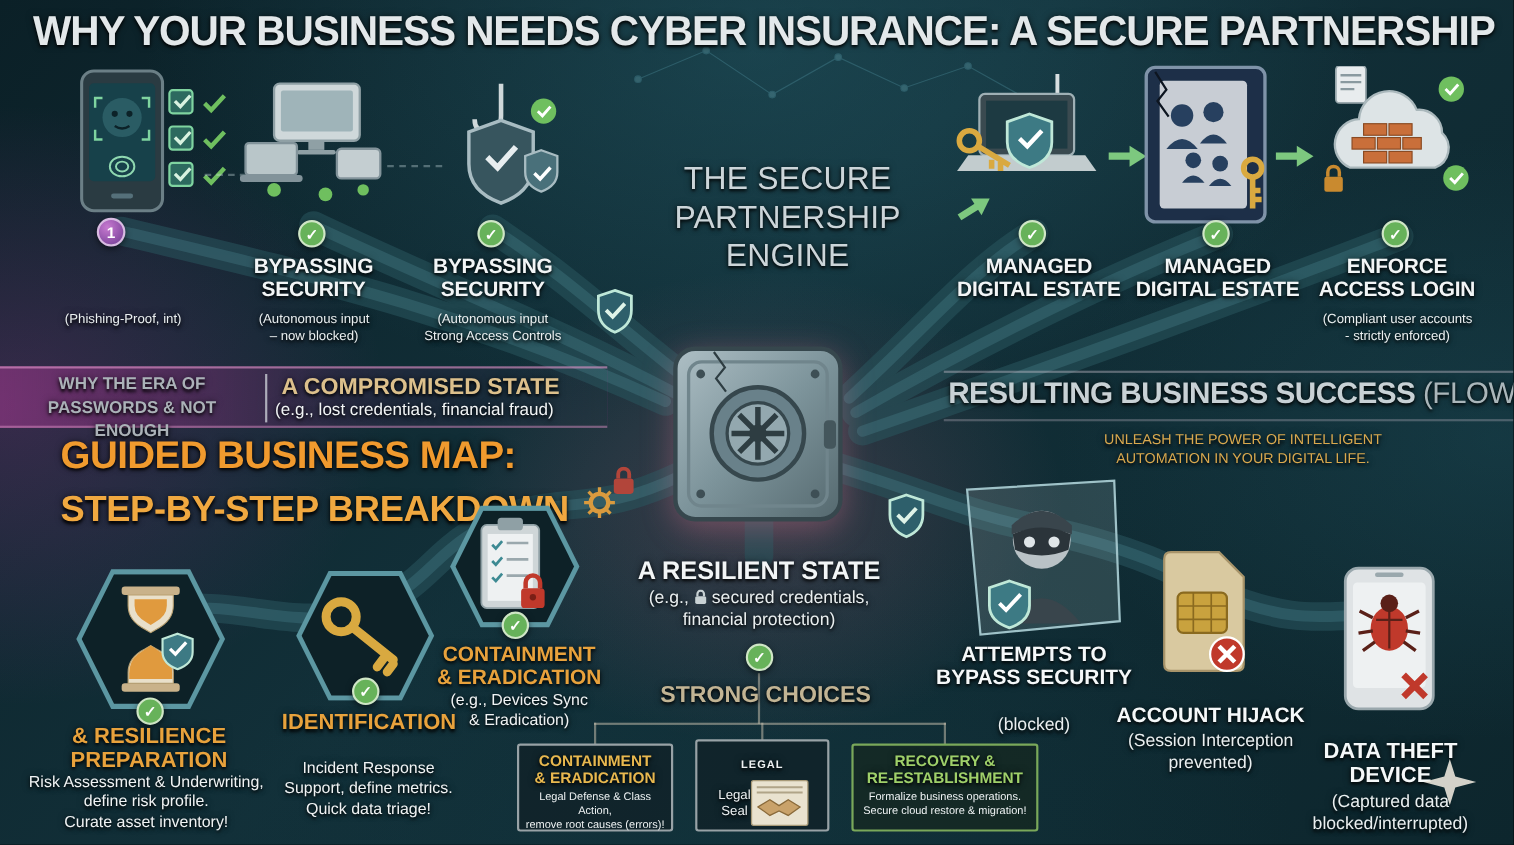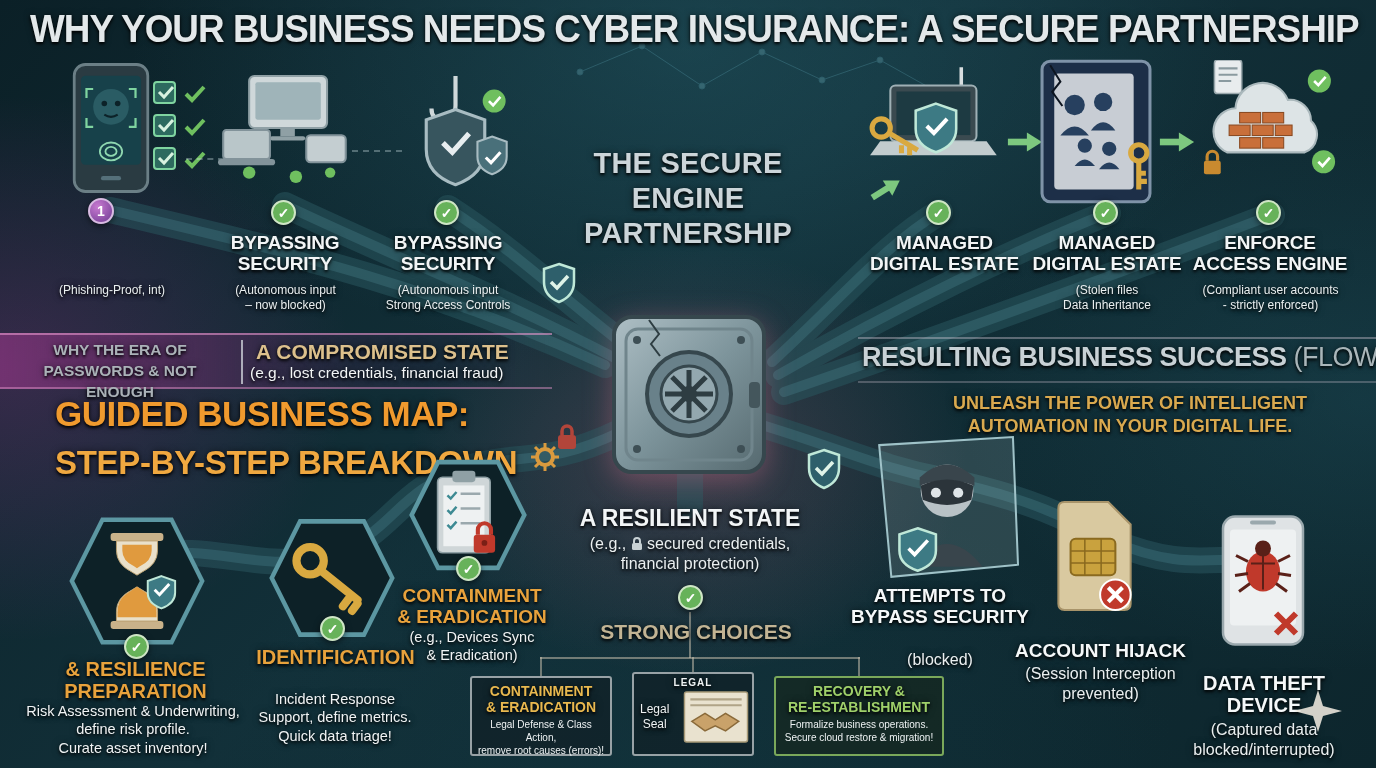--- a/index.html
+++ b/index.html
@@ -175,24 +175,24 @@
   </div>
   <div class="abs ctr sh t-main" style="left:368px;top:233px;width:160px">
     <div>BYPASSING</div>
       <div>SECURITY</div>
   </div>
   <div class="abs ctr sh t-sub nw" style="left:358px;top:283px;width:180px">
     <div>(Autonomous input</div>
       <div>Strong Access Controls</div>
   </div>
 
-  <div class="abs ctr sh" style="left:560px;top:146px;width:256px;font-size:29px;font-weight:bold;color:#ccd5d9;letter-spacing:.2px;line-height:1.2">
+  <div class="abs ctr sh" style="left:588px;top:146px;width:256px;font-size:29px;font-weight:normal;color:#ccd5d9;letter-spacing:.2px;line-height:1.2">
     <div>THE SECURE</div>
+      <div>PARTNERSHIP</div>
       <div>ENGINE</div>
-      <div>PARTNERSHIP</div>
   </div>
 
   <div class="abs" style="left:541px;top:262px">
     <svg width="36" height="44" viewBox="0 0 36 44">
         <path d="M18 2 l15 5 v13 q0 14 -15 20 q-15 -6 -15 -20 v-13 z" fill="#2e5f6b" stroke="#bfe8d8" stroke-width="2.5"></path>
         <path d="M10 20 l6 6 l11 -12" stroke="#dff3e8" stroke-width="3.5" fill="none"></path>
       </svg>
   </div>
   <div class="abs" style="left:806px;top:448px">
     <svg width="36" height="44" viewBox="0 0 36 44">
@@ -326,45 +326,41 @@
     </div>
 
   <div class="abs ctr sh t-main" style="left:852px;top:233px;width:185px">
     <div>MANAGED</div>
       <div>DIGITAL ESTATE</div>
   </div>
   <div class="abs ctr sh t-main" style="left:1028px;top:233px;width:158px">
     <div>MANAGED</div>
       <div>DIGITAL ESTATE</div>
   </div>
-  <div class="abs ctr sh t-sub" style="left:1028px;top:283px;width:158px">
-    <div>(Stolen files</div>
-      <div>Data Inheritance</div>
-  </div>
   <div class="abs ctr sh t-main" style="left:1190px;top:233px;width:160px">
     <div>ENFORCE</div>
-      <div>ACCESS ENGINE</div>
+      <div>ACCESS LOGIN</div>
   </div>
   <div class="abs ctr sh t-sub nw" style="left:1178px;top:283px;width:185px">
     <div>(Compliant user accounts</div>
       <div>- strictly enforced)</div>
   </div>
 
   <div class="abs ctr sh" style="left:8px;top:340px;width:224px;font-size:15.5px;font-weight:bold;color:#abb2b8;line-height:1.35">
     <div>WHY THE ERA OF</div>
       <div>PASSWORDS &amp; NOT ENOUGH</div>
   </div>
   <div class="abs" style="left:241px;top:340px;width:2px;height:44px;background:rgba(222,228,232,.7)"></div>
   <div class="abs sh nw" style="left:256px;top:340px;font-size:21px;font-weight:bold;color:#dcc08c">A COMPROMISED STATE</div>
   <div class="abs sh nw" style="left:250px;top:364px;font-size:15.5px;color:#f2f5f6;font-weight:500">(e.g., lost credentials, financial fraud)</div>
 
   <div class="abs sh nw" style="left:862px;top:342px;font-size:27px;font-weight:bold;color:#c8d1d5;letter-spacing:-.5px">
     <span>RESULTING BUSINESS SUCCESS</span> <span style="font-weight:400;color:#aab6ba">(FLOW)</span>
   </div>
-  <div class="abs ctr sh" style="left:900px;top:392px;width:460px;font-size:18px;font-weight:bold;color:#d9a94f;line-height:1.3">
+  <div class="abs ctr sh" style="left:900px;top:392px;width:460px;font-size:13px;font-weight:normal;color:#d9a94f;line-height:1.3">
     <div>UNLEASH THE POWER OF INTELLIGENT</div>
       <div>AUTOMATION IN YOUR DIGITAL LIFE.</div>
   </div>
 
   <div class="abs sh nw" style="left:55px;top:394px;font-size:35px;font-weight:bold;color:#f09a2e;letter-spacing:-.5px">GUIDED BUSINESS MAP:</div>
   <div class="abs sh nw" style="left:55px;top:444px;font-size:33px;font-weight:bold;color:#f0a840;letter-spacing:-.3px">STEP-BY-STEP BREAKDOWN</div>
 
   <div class="abs ctr sh nw" style="left:565px;top:505px;width:250px;font-size:23px;font-weight:bold;color:#f2f5f6">A RESILIENT STATE</div>
   <div class="abs ctr sh t-sub nw" style="left:545px;top:534px;width:290px;font-size:16px">
     <span>(e.g.,</span>
@@ -464,21 +460,21 @@
   <div class="abs ctr sh t-desc nw" style="left:386px;top:628px;width:172px">
     <div>(e.g., Devices Sync</div>
       <div>&amp; Eradication)</div>
   </div>
 
   <div class="cbox" style="left:470px;top:676px;width:142px;height:80px">
     <div class="bt sh" style="color:#e8b84f"><span>CONTAINMENT</span><br><span>&amp; ERADICATION</span></div>
     <div class="bd"><span>Legal Defense &amp; Class Action,</span><br><span>remove root causes (errors)!</span></div>
   </div>
 
-  <div class="cbox" style="left:632px;top:672px;width:122px;height:84px;padding:3px">
+  <div class="cbox" style="left:632px;top:672px;width:122px;height:84px;padding:16px">
     <div class="sh" style="color:#eef2f3;font-size:10px;font-weight:bold;letter-spacing:1px">LEGAL</div>
     <div style="display:flex;align-items:center;justify-content:space-between;margin-top:2px">
       <div class="sh" style="color:#eef2f3;font-size:12px;font-weight:500;line-height:1.25;padding-left:3px">
         <div>Legal</div>
           <div>Seal</div>
       </div>
       <svg width="66" height="54" viewBox="0 0 90 72">
         <rect x="2" y="2" width="86" height="68" rx="3" fill="#e9e2cf" stroke="#a89a78" stroke-width="2"></rect>
         <path d="M10 12 h70 M10 20 h70" stroke="#b0a488" stroke-width="3"></path>
         <path d="M12 42 l18 -11 l14 9 l14 -9 l18 11 l-18 13 l-14 -7 l-14 7 z" fill="#c9a26a" stroke="#8a6a3a" stroke-width="2"></path>

